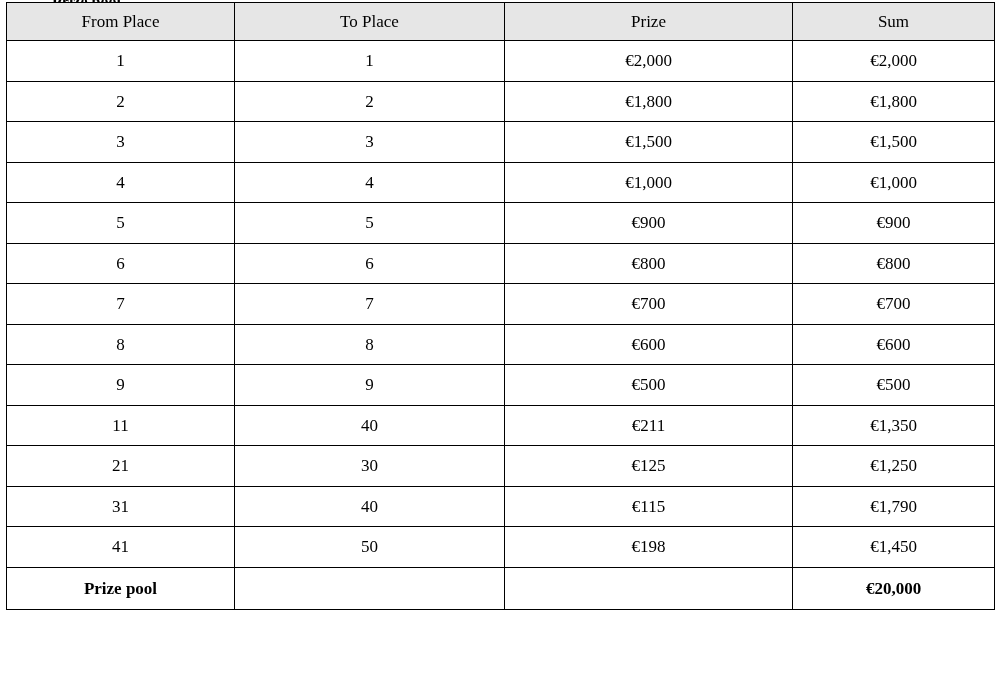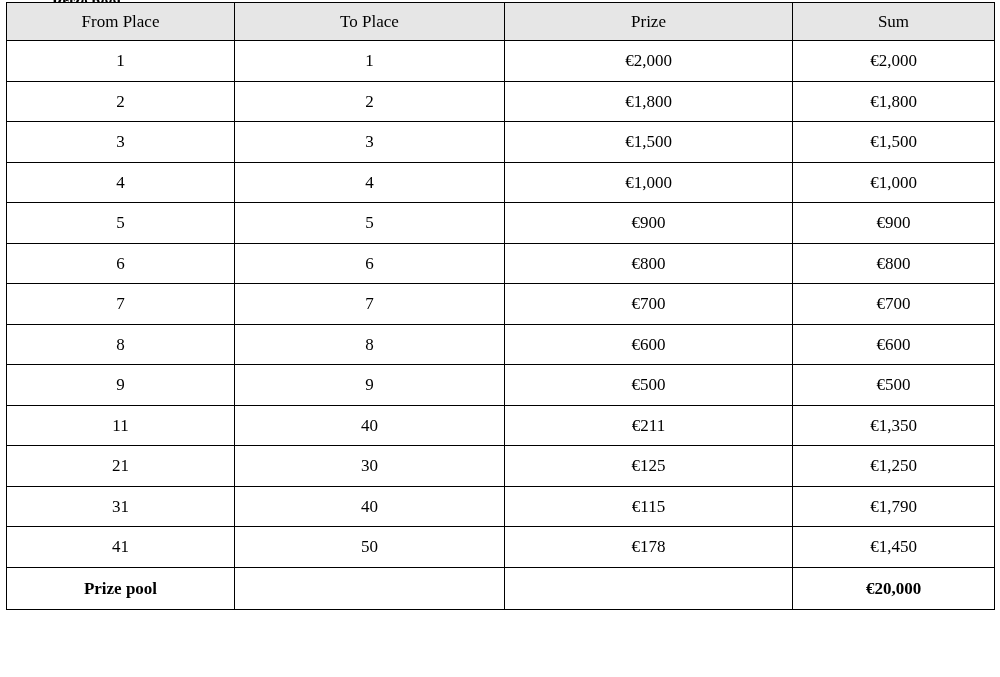--- a/index.html
+++ b/index.html
@@ -163,21 +163,21 @@
       </tr>
       <tr>
         <td>31</td>
         <td>40</td>
         <td>€115</td>
         <td>€1,790</td>
       </tr>
       <tr>
         <td>41</td>
         <td>50</td>
-        <td>€178</td>
+        <td>€198</td>
         <td>€1,450</td>
       </tr>
       <tr class="total-row">
         <td>Prize pool</td>
         <td></td>
         <td></td>
         <td>€20,000</td>
       </tr>
     </tbody>
   </table>

